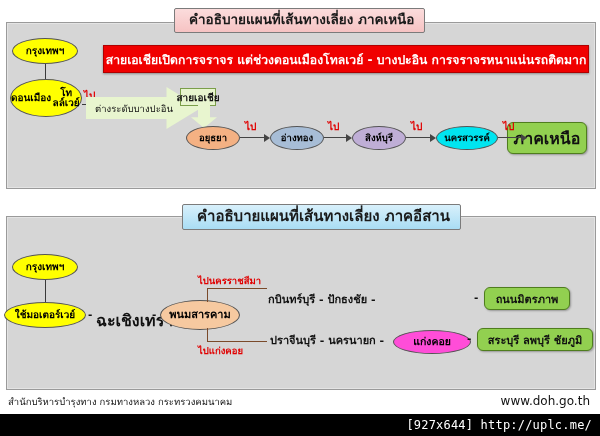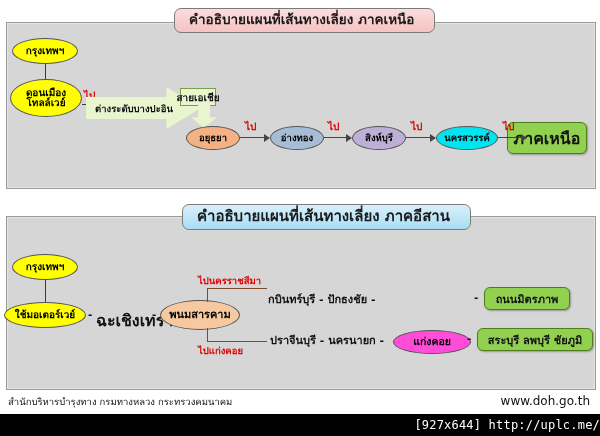--- a/index.html
+++ b/index.html
@@ -18,28 +18,28 @@
     background:#d6d6d6;
     border:1px solid #9a9a9a;
     box-shadow:inset 0 0 0 1px #e4e4e4;
   }
   #panel-north{left:6px;top:22px;width:588px;height:165px;}
   #panel-isan{left:6px;top:216px;width:588px;height:172px;}
 
   
   .title-pill{
     position:absolute;
-    border-radius:7px;
+    border-radius:2px;
     border:1px solid #7b7b7b;
     text-align:center;
     font-weight:bold;
     color:#1a1a1a;
     white-space:nowrap;
     line-height:1;
-    padding:4px 20px 5px 14px;
+    padding:4px 10px 5px 14px;
     z-index:5;
   }
   #title-north{
     left:174px;top:8px;font-size:13.5px;
     background:linear-gradient(#fbdcdc,#f6c3c3);
   }
   #title-isan{
     left:182px;top:204px;font-size:15px;
     background:linear-gradient(#d8f0fb,#a9ddf4);
   }
@@ -54,21 +54,21 @@
   }
 
   
   .ellipse{
     position:absolute;border-radius:50%;
     border:1px solid #555;
     display:flex;align-items:center;justify-content:center;
     text-align:center;font-weight:bold;color:#000;
     line-height:1.05;box-sizing:border-box;
   }
-  .ellipse.two-line{flex-direction:column;}
+  .ellipse.two-line{flex-direction:row;}
 
   #n-bangkok{left:12px;top:38px;width:66px;height:26px;background:#ffff00;font-size:10px;}
   #n-donmuang{left:10px;top:79px;width:72px;height:38px;background:#ffff00;font-size:10px;}
   #n-ayutthaya{left:186px;top:126px;width:54px;height:24px;background:#f4b183;font-size:9.5px;}
   #n-angthong{left:270px;top:126px;width:54px;height:24px;background:#a7bdd6;font-size:9.5px;}
   #n-singburi{left:352px;top:126px;width:54px;height:24px;background:#bfaed6;font-size:9.5px;}
   #n-nakhonsawan{left:436px;top:126px;width:62px;height:24px;background:#00e5f0;font-size:9.5px;}
 
   #n-bangkok2{left:12px;top:254px;width:66px;height:26px;background:#ffff00;font-size:10px;}
   #n-motorway{left:4px;top:302px;width:82px;height:26px;background:#ffff00;font-size:10px;}
@@ -101,21 +101,21 @@
   }
   #arrow-interchange .shape{
     position:absolute;inset:0;
     background:#e8f5cf;
     clip-path:polygon(0% 24%,70% 24%,70% 0%,100% 50%,70% 100%,70% 76%,0% 76%);
     filter:drop-shadow(0 0 0.6px #6f8f45);
   }
   #arrow-interchange .txt{
     position:absolute;left:2px;top:12px;width:92px;height:18px;
     display:flex;align-items:center;justify-content:center;
-    font-size:9.5px;font-weight:bold;color:#111;white-space:nowrap;
+    font-size:9.5px;font-weight:normal;color:#111;white-space:nowrap;
   }
 
   
   #arrow-down{
     position:absolute;left:191px;top:104px;width:26px;height:24px;
   }
   #arrow-down .shape{
     position:absolute;inset:0;background:#e8f5cf;
     clip-path:polygon(27% 0%,73% 0%,73% 55%,100% 55%,50% 100%,0% 55%,27% 55%);
     filter:drop-shadow(0 0 0.6px #6f8f45);
@@ -153,32 +153,33 @@
   
   #footer-left{position:absolute;left:8px;top:394px;font-size:9.5px;color:#111;white-space:nowrap;}
   #footer-right{position:absolute;right:10px;top:394px;font-size:12px;color:#111;white-space:nowrap;}
 
   
   #watermark{
     position:absolute;left:0;top:414px;width:600px;height:22px;
     background:#000000;color:#ffffff;
     font-family:"DejaVu Sans Mono","Liberation Mono",monospace;
     font-size:12px;display:flex;align-items:center;justify-content:flex-end;
-    padding-right:0;box-sizing:border-box;letter-spacing:.2px;
+    padding-right:8px;box-sizing:border-box;letter-spacing:.2px;
   }
 </style>
 </head>
 <body>
 
 <div id="root">
 
   <div class="panel" id="panel-north"></div>
 
   <div class="title-pill" id="title-north">คำอธิบายแผนที่เส้นทางเลี่ยง ภาคเหนือ</div>
 
+  <div id="red-banner">สายเอเชียเปิดการจราจร แต่ช่วงดอนเมืองโทลเวย์ - บางปะอิน การจราจรหนาแน่นรถติดมาก</div>
 
   <div class="ellipse" id="n-bangkok">กรุงเทพฯ</div>
 
   <div class="ellipse two-line" id="n-donmuang">
     <span>ดอนเมือง</span>
     <span>โทลล์เวย์</span>
   </div>
 
   <div class="vline" style="left:45px;top:64px;height:15px;"></div>
 

